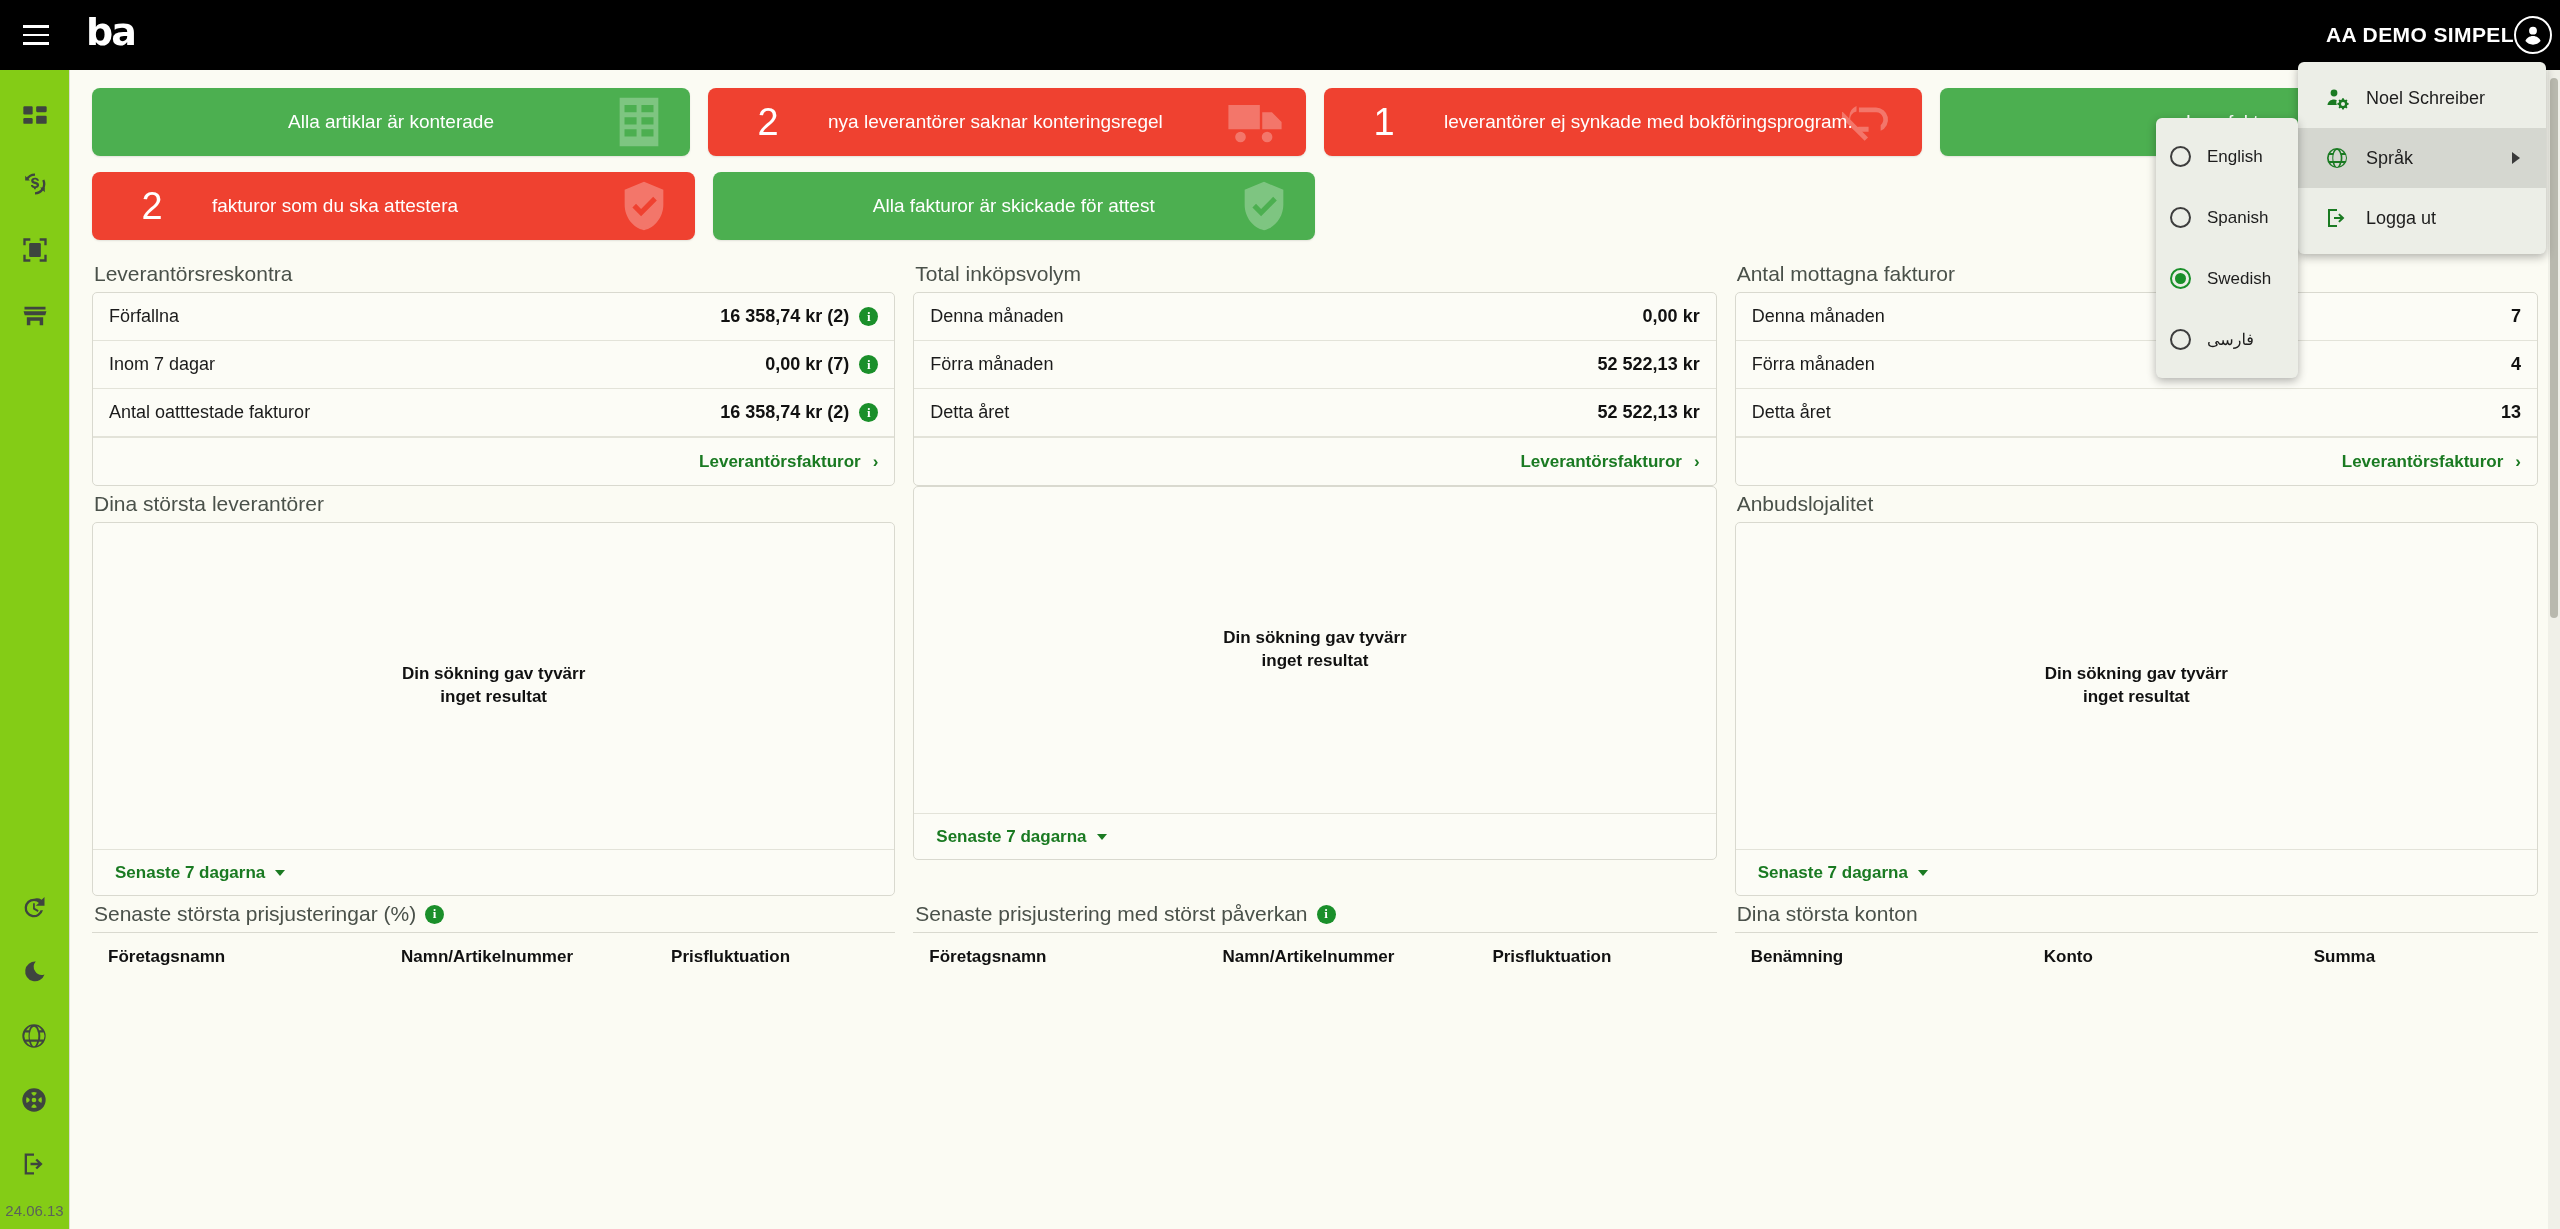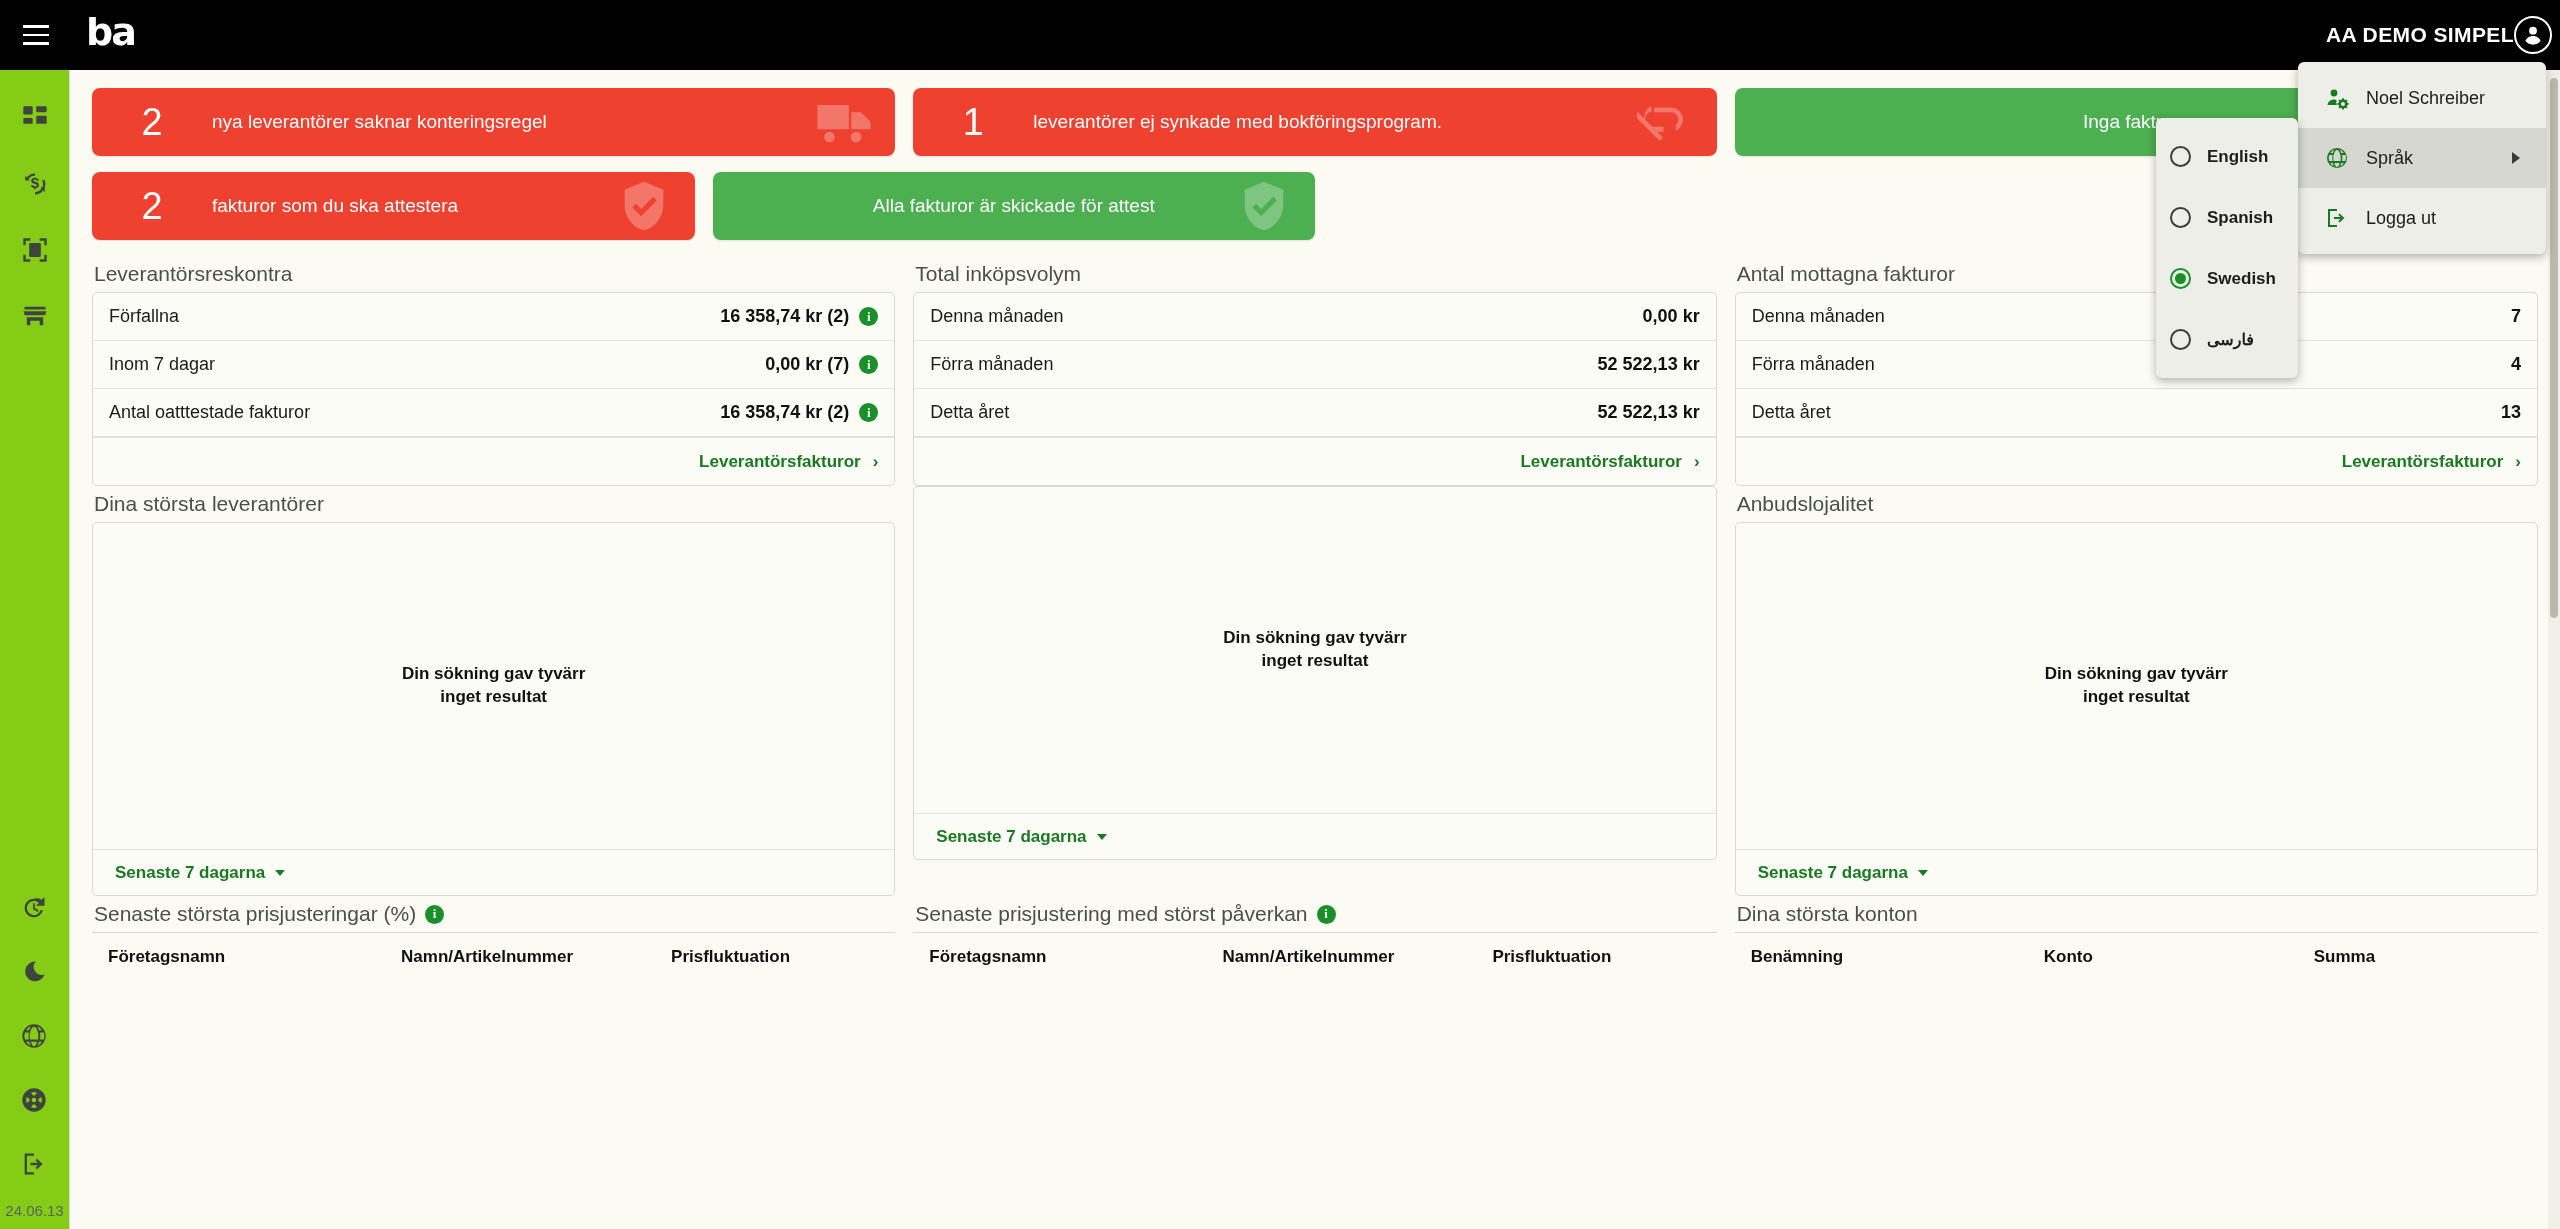--- a/index.html
+++ b/index.html
@@ -119,21 +119,21 @@
   
   .lang-menu {
     position:absolute; top: 118px; right: 262px; width: 142px; background:#eceee7;
     border-radius: 6px; box-shadow: 0 3px 10px rgba(0,0,0,.30); z-index: 61; padding: 8px 0;
   }
   .lmi { display:flex; align-items:center; height: 61px; padding: 0 14px; gap: 16px; cursor:pointer; }
   .radio { width: 21px; height: 21px; border-radius:50%; border: 2.5px solid #3d3d3d; flex:none;
     display:flex; align-items:center; justify-content:center; }
   .radio.on { border-color:#1a8f2a; }
   .radio.on::after { content:""; width: 11px; height: 11px; border-radius:50%; background:#1a8f2a; }
-  .lmi-label { font-size: 17px; color:#1d1d1d;font-weight:bold; }
+  .lmi-label { font-size: 17px; color:#1d1d1d; }
   .lmi-label.rtl { direction: rtl; font-size: 16px; }
 
   
   .scrollbar { position:absolute; top:70px; right:0; width: 12px; height: 1159px; background:#f0f0e8; z-index: 25;}
   .scroll-thumb { position:absolute; top: 8px; left: 2px; width: 8px; height: 540px; background:#b9b9ae; border-radius: 4px; }
 </style>
 </head>
 <body>
 
 <div class="topbar">
@@ -228,20 +228,28 @@
           </svg>
       </span>
     </div>
     <div class="version">24.06.13</div>
   </div>
 </div>
 
 <div class="main">
 
   <div class="stat-row">
+    <div class="stat-card green center-only">
+      <div class="stat-label">Alla artiklar är konterade</div>
+      <div class="stat-icon">
+        <svg viewBox="0 0 24 24">
+            <path d="M4 2h16v20H4V2zm2 3v3h5V5H6zm7 0v3h5V5h-5zM6 10v3h5v-3H6zm7 0v3h5v-3h-5zM6 15v3h5v-3H6zm7 0v3h5v-3h-5z"></path>
+          </svg>
+      </div>
+    </div>
     <div class="stat-card red">
       <div class="stat-num">2</div>
       <div class="stat-label">nya leverantörer saknar konteringsregel</div>
       <div class="stat-icon">
         <svg viewBox="0 0 24 24">
             <path d="M1 5h13v10H1V5zm14 3h4l4 4v3h-8V8zM6 16a2.2 2.2 0 1 1 0 4.4A2.2 2.2 0 0 1 6 16zm11 0a2.2 2.2 0 1 1 0 4.4 2.2 2.2 0 0 1 0-4.4z"></path>
           </svg>
       </div>
     </div>
     <div class="stat-card red">

